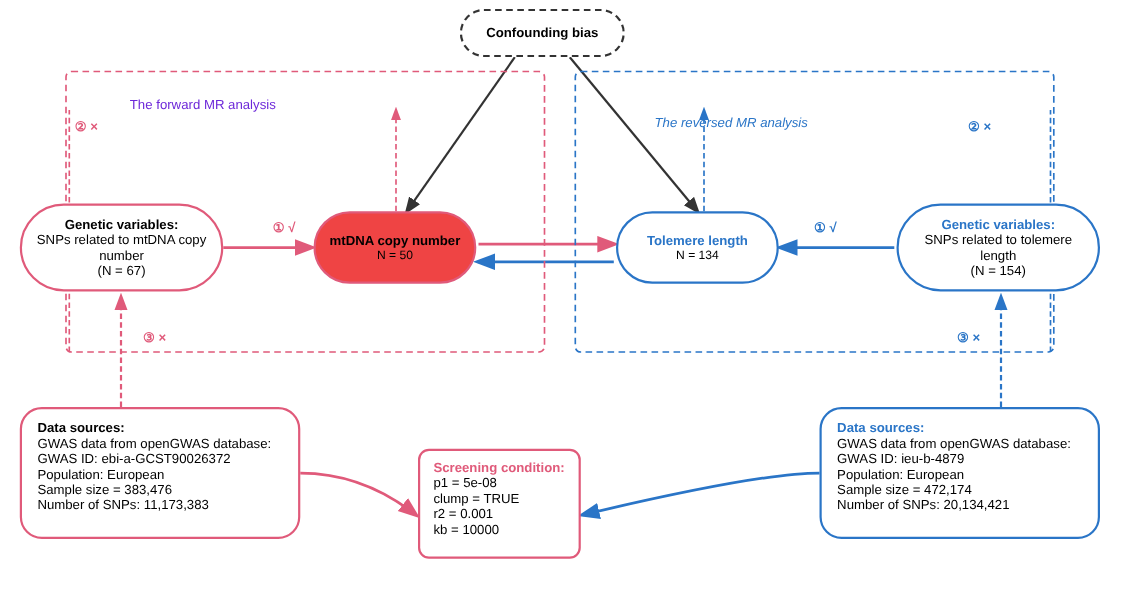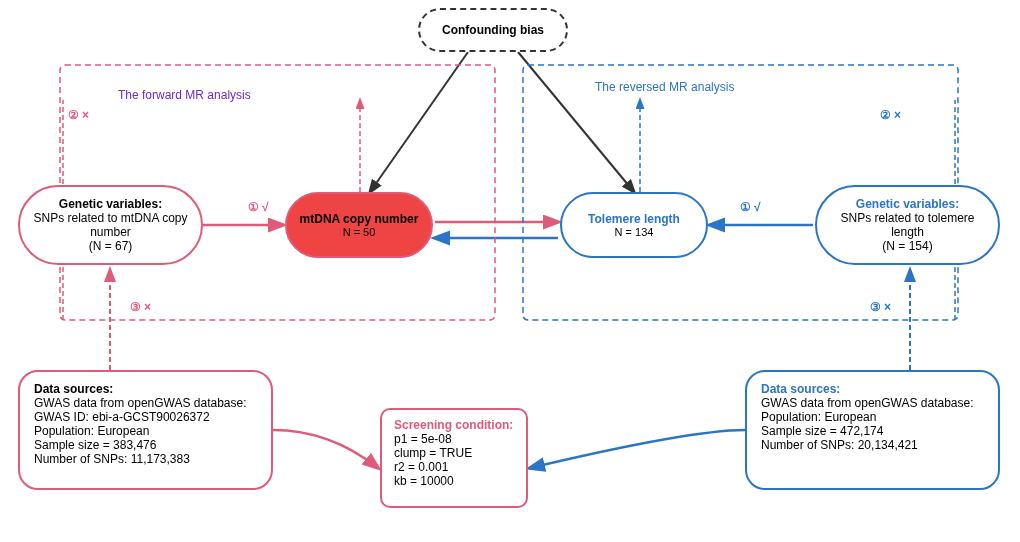--- a/index.html
+++ b/index.html
@@ -157,23 +157,24 @@
     }
     .label-forward {
       position: absolute;
       top: 88px;
       left: 118px;
       color: #6d28d9;
       font-size: 12px;
     }
     .label-reversed {
       position: absolute;
-      top: 80px;
+      top: 104px;
       left: 595px;
       color: #2a75c7;
+      font-style: italic;
       font-size: 12px;
     }
     .annotation {
       position: absolute;
       font-size: 12px;
       font-weight: bold;
       z-index: 15;
     }
   </style>
 </head>
@@ -298,20 +299,21 @@
     <div>GWAS data from openGWAS database:</div>
     <div>GWAS ID: ebi-a-GCST90026372</div>
     <div>Population: European</div>
     <div>Sample size = 383,476</div>
     <div>Number of SNPs: 11,173,383</div>
   </div>
 
   <div class="data-sources-right">
     <div class="bold blue">Data sources:</div>
     <div>GWAS data from openGWAS database:</div>
+    <div>GWAS ID: ieu-b-4879</div>
     <div>Population: European</div>
     <div>Sample size = 472,174</div>
     <div>Number of SNPs: 20,134,421</div>
   </div>
 
   <div class="screening-box">
     <div class="bold pink">Screening condition:</div>
     <div>p1 = 5e-08</div>
     <div>clump = TRUE</div>
     <div>r2 = 0.001</div>

